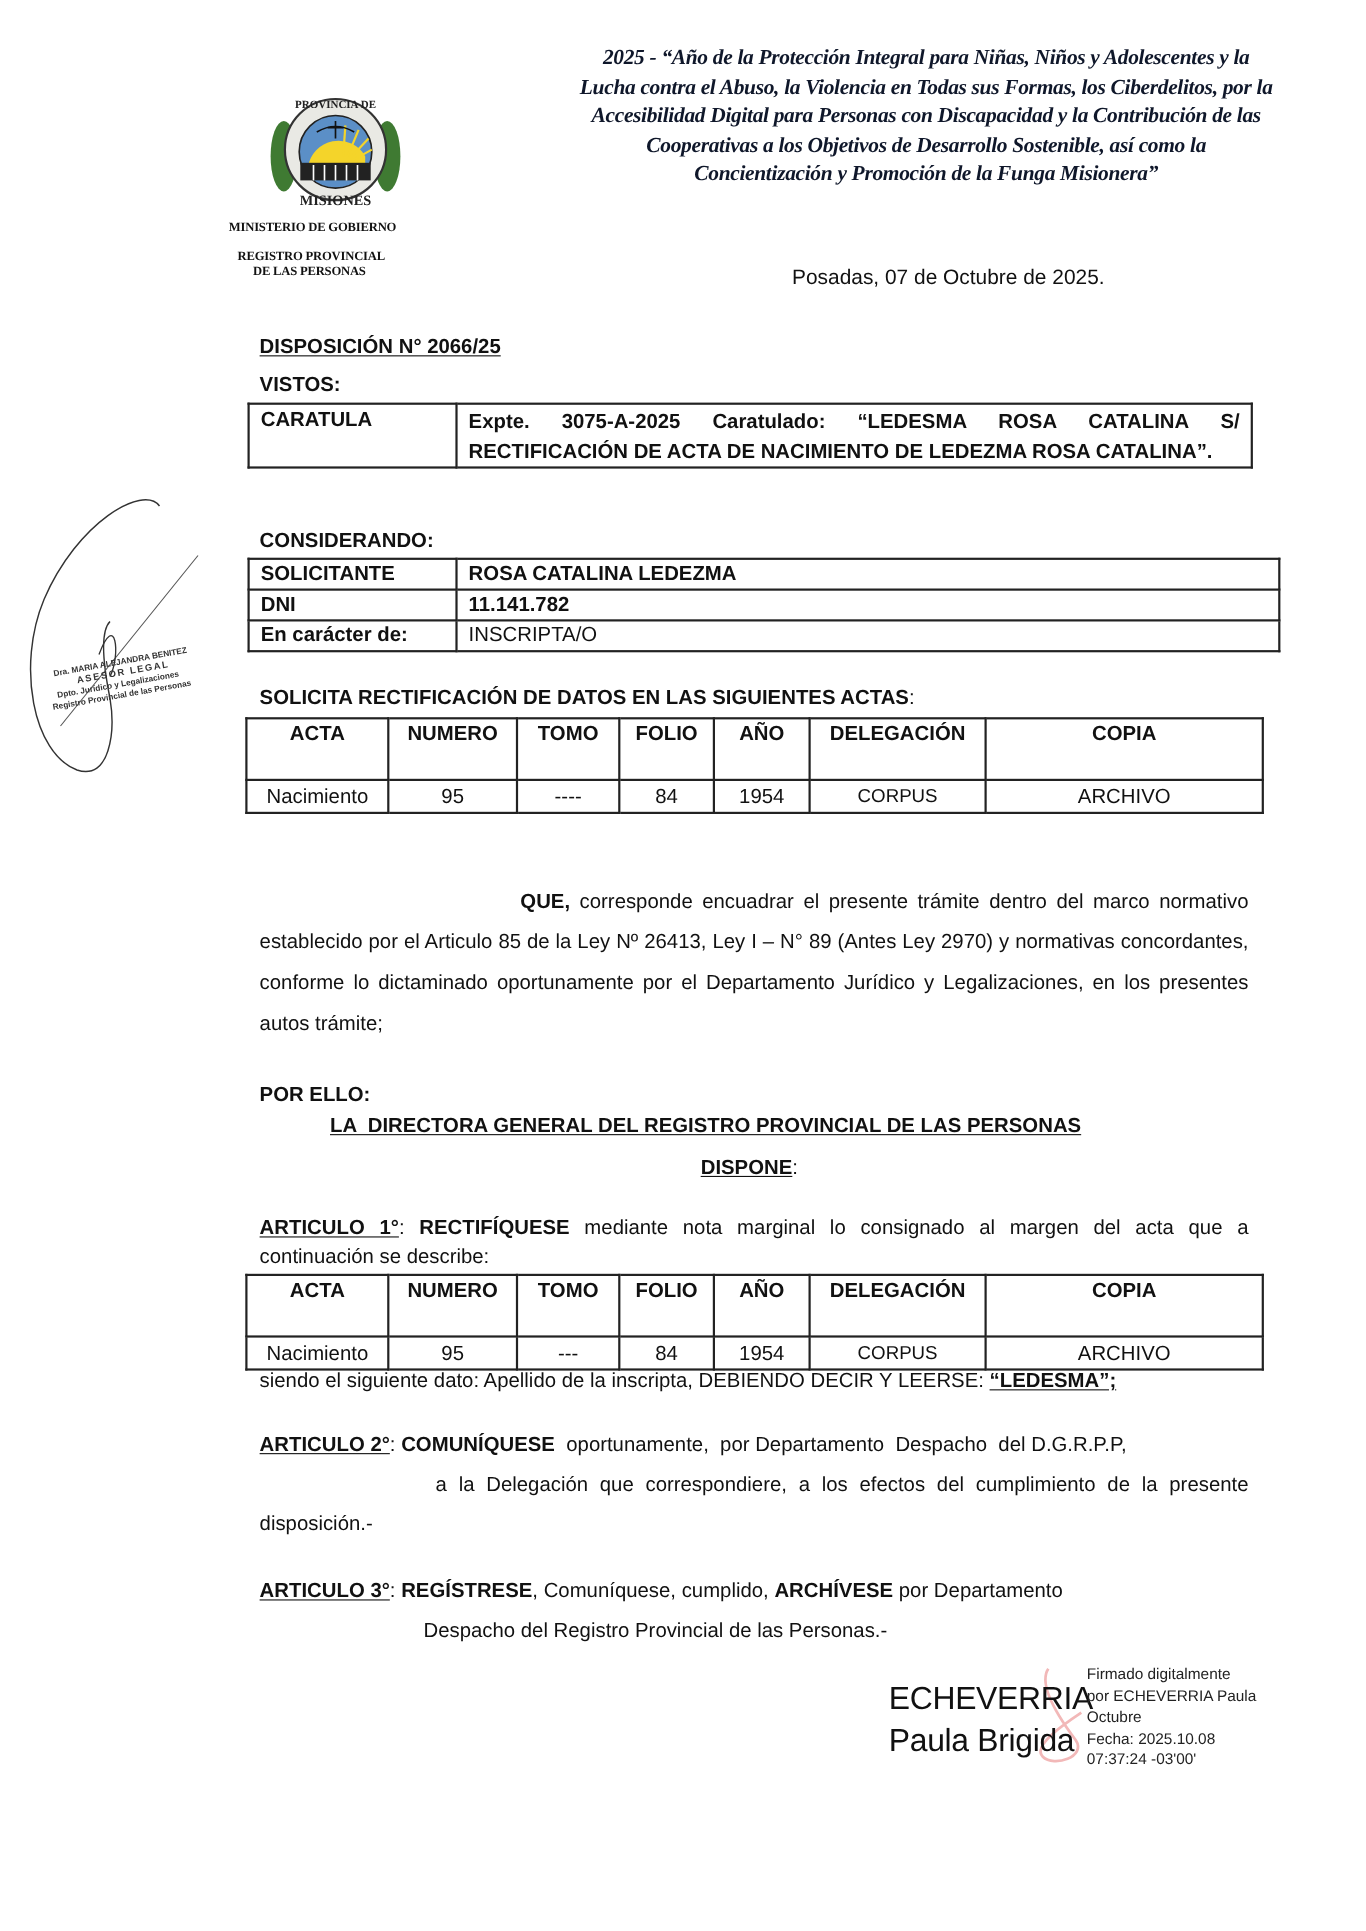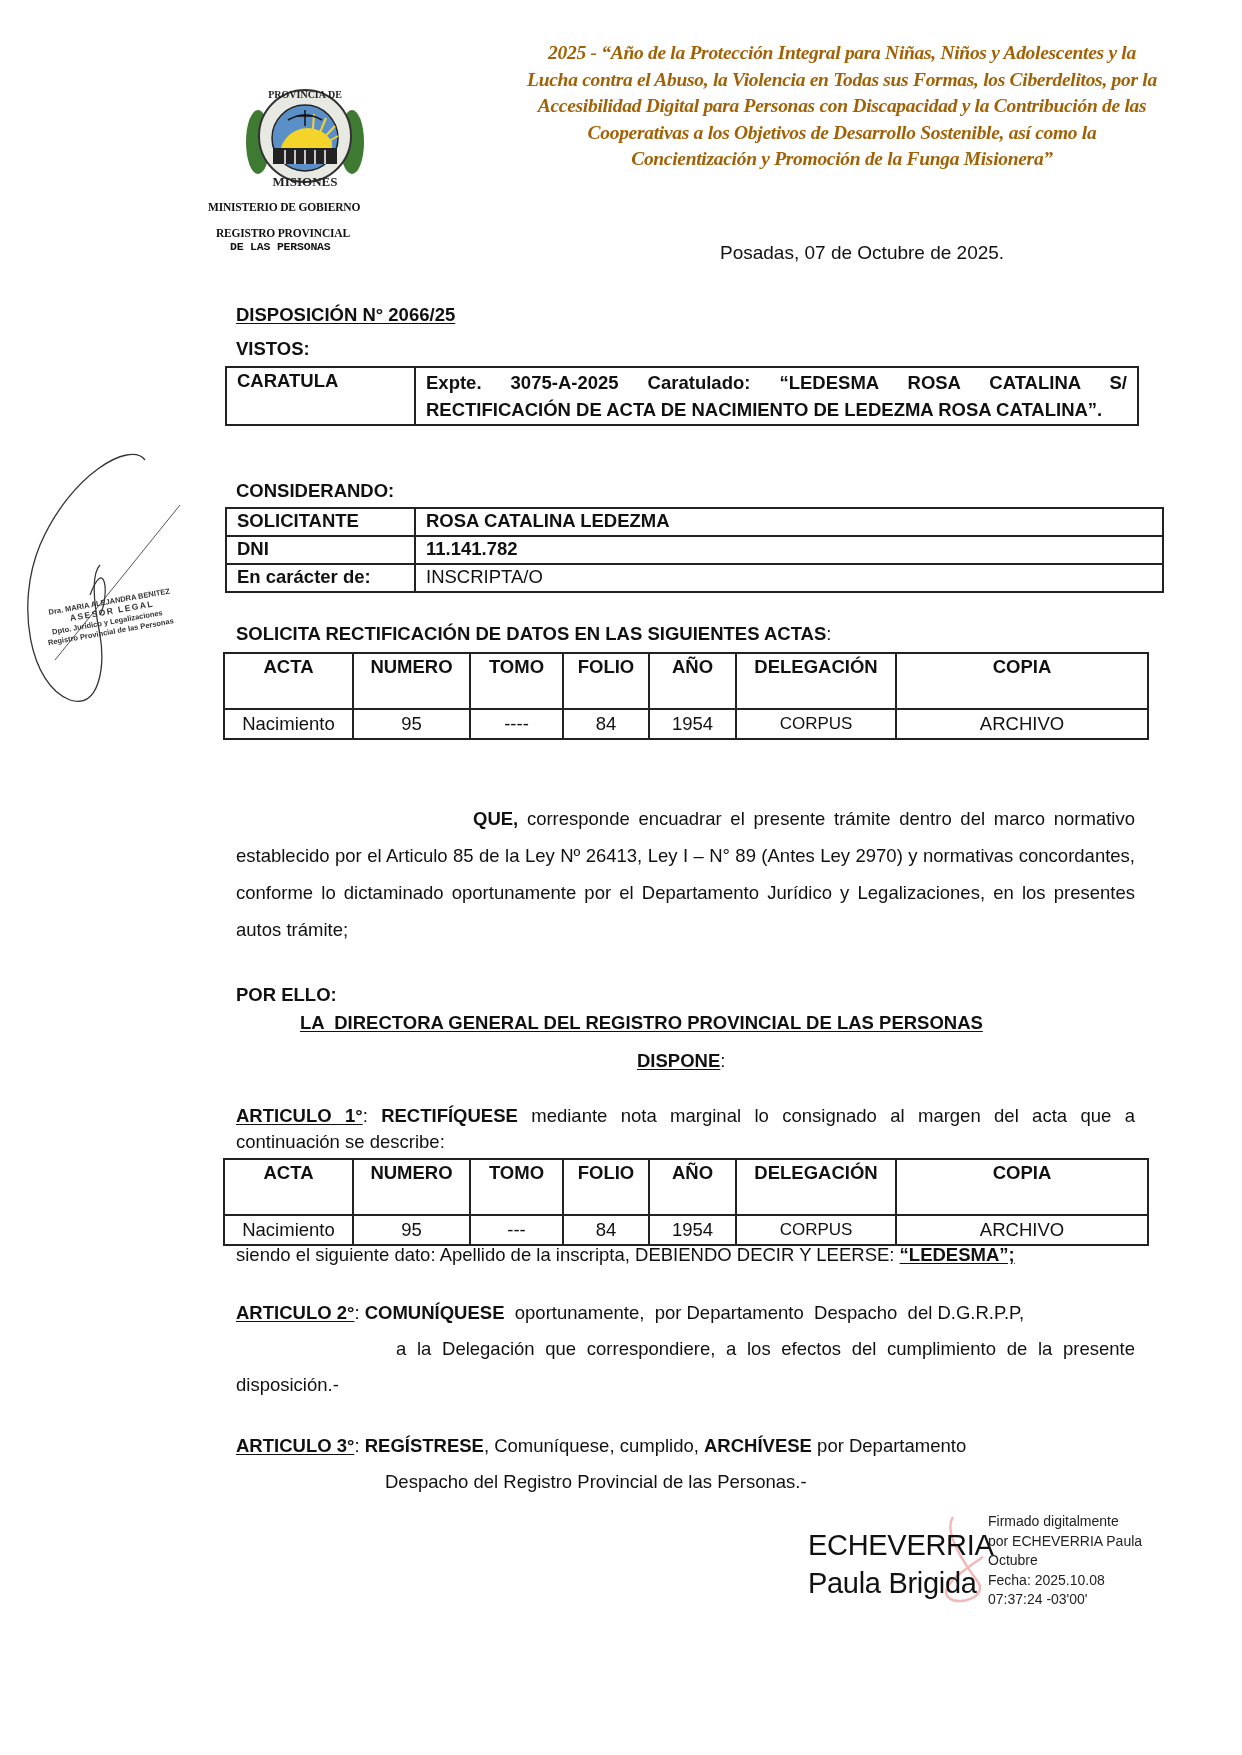--- a/index.html
+++ b/index.html
@@ -5,24 +5,24 @@
     html, body { margin: 0; padding: 0; background: #ffffff; }
     body { width: 1242px; height: 1755px; position: relative; overflow: hidden;
            font-family: "Liberation Sans", sans-serif; color: #111; }
     .abs { position: absolute; }
 
     
     #logo { left: 240px; top: 80px; width: 130px; height: 118px; }
     #ministry { left: 208px; top: 200px; font-family: "Liberation Serif", serif; font-weight: bold;
                 font-size: 11.5px; line-height: 14px; letter-spacing: -0.2px; }
     #ministry div:nth-child(2) { padding-left: 8px; margin-top: 12px; }
-    #ministry div:nth-child(3) { padding-left: 22px; font-family: Liberation Mono, monospace; }
+    #ministry div:nth-child(3) { padding-left: 22px; }
     #motto { left: 478px; top: 40px; width: 728px; text-align: center;
              font-family: "Liberation Serif", serif; font-style: italic; font-weight: bold;
-             font-size: 19.5px; line-height: 26.5px; color: #a16207; letter-spacing: -0.3px; }
+             font-size: 19.5px; line-height: 26.5px; color: #0f172a; letter-spacing: -0.3px; }
     #date { left: 720px; top: 242px; font-size: 19px; }
 
     
     .h { font-weight: bold; font-size: 18.5px; }
     .u { text-decoration: underline; text-underline-offset: 2px; }
     #disp-title { left: 236px; top: 304px; }
     #vistos { left: 236px; top: 338px; }
     #considerando { left: 236px; top: 480px; }
     #solicita { left: 236px; top: 623px; font-size: 18.5px; font-weight: bold; }
 

